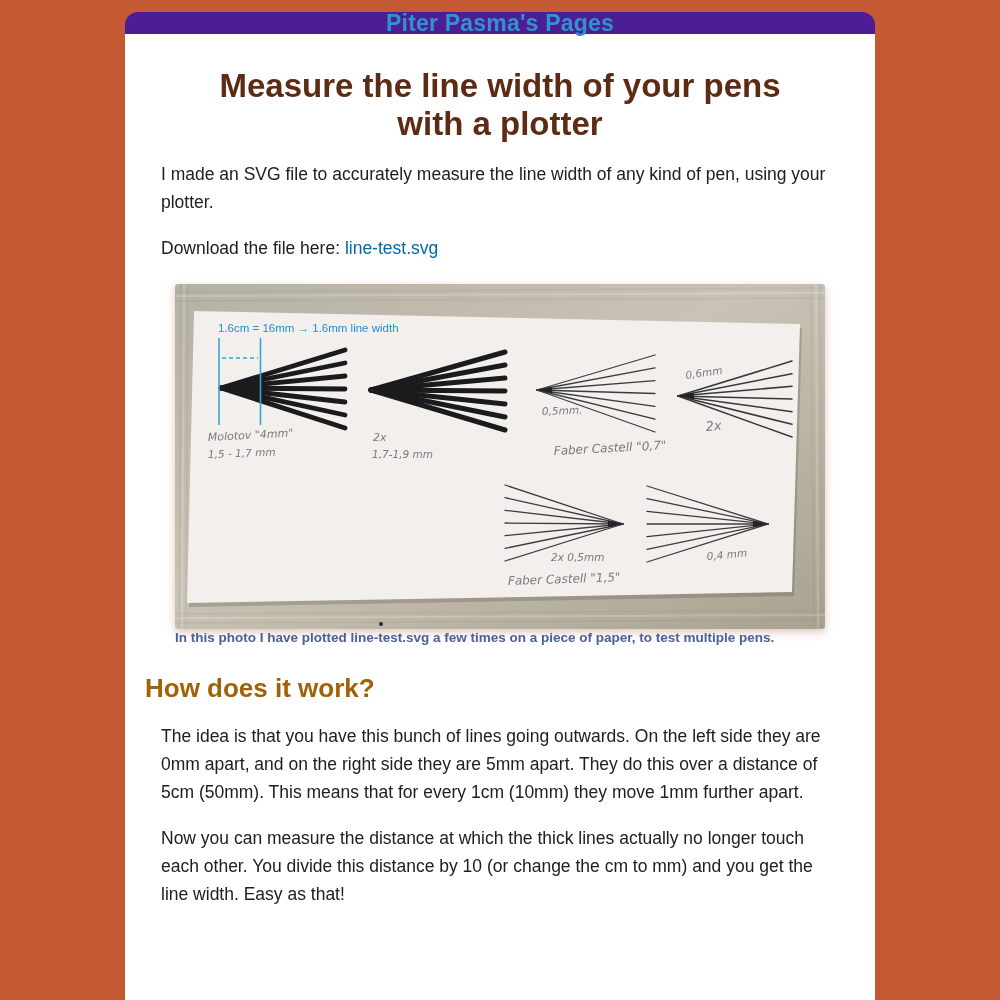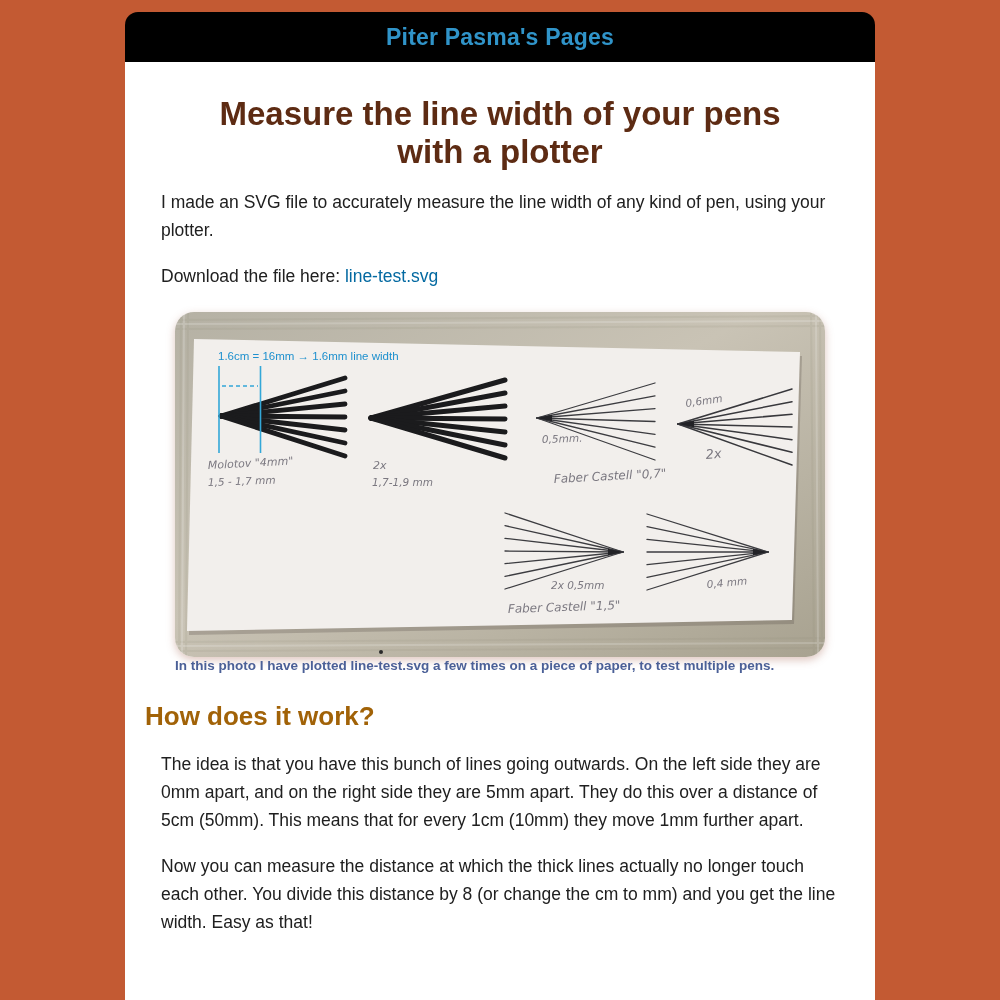--- a/index.html
+++ b/index.html
@@ -9,22 +9,22 @@
     height: 1000px;
     overflow: hidden;
     background: #c35a33;
     font-family: "Liberation Sans", sans-serif;
   }
   .page-container {
     width: 750px;
     margin: 12px auto 0;
   }
   .site-header {
-    height: 50px;
-    background: #000000;
+    height: 22px;
+    background: #4c1d95;
     border-radius: 13px 13px 0 0;
     display: flex;
     align-items: center;
     justify-content: center;
   }
   .site-title {
     color: #3094c9;
     font-size: 23px;
     font-weight: bold;
     letter-spacing: 0.2px;
@@ -55,21 +55,21 @@
     text-decoration: none;
     cursor: pointer;
   }
   figure.photo-figure {
     margin: 22px auto 0;
     width: 650px;
   }
   .photo-frame {
     width: 650px;
     height: 345px;
-    border-radius: 19px;
+    border-radius: 3px;
     overflow: hidden;
     box-shadow: 0 3px 8px rgba(160, 90, 70, 0.35);
   }
   figcaption.photo-caption {
     margin-top: 0;
     text-align: left;
     color: #4b6097;
     font-size: 13.5px;
     line-height: 1.35;
     font-weight: bold;
@@ -231,17 +231,17 @@
           </g>
         </svg>
       </div>
       <figcaption class="photo-caption">In this photo I have plotted line-test.svg a few times on a piece of paper, to test multiple pens.</figcaption>
     </figure>
 
     <h2 class="section-heading">How does it work?</h2>
 
     <p class="body-text">The idea is that you have this bunch of lines going outwards. On the left side they are 0mm apart, and on the right side they are 5mm apart. They do this over a distance of 5cm (50mm). This means that for every 1cm (10mm) they move 1mm further apart.</p>
 
-    <p class="body-text">Now you can measure the distance at which the thick lines actually no longer touch each other. You divide this distance by 8 (or change the cm to mm) and you get the line width. Easy as that!</p>
+    <p class="body-text">Now you can measure the distance at which the thick lines actually no longer touch each other. You divide this distance by 10 (or change the cm to mm) and you get the line width. Easy as that!</p>
 
 
   </main>
 </div>
 
 </body></html>

